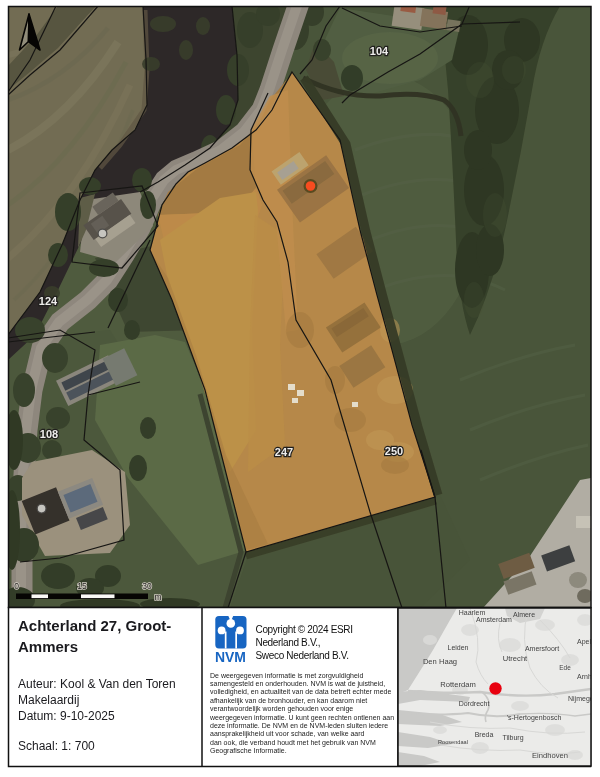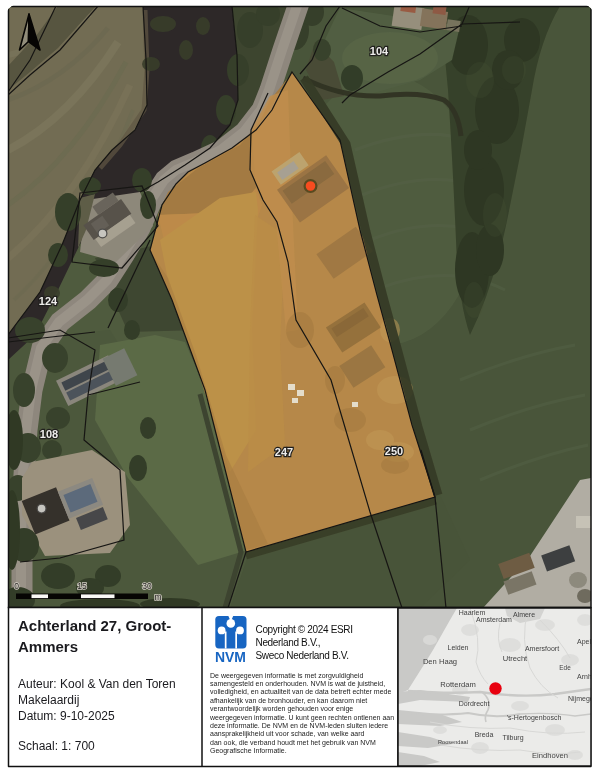--- a/index.html
+++ b/index.html
@@ -1,15 +1,15 @@
 <!DOCTYPE html>
 <html><head><meta charset="utf-8">
 <style>
 html,body{margin:0;padding:0;background:#ffffff;}
-.page{position:relative;width:600px;height:777px;overflow:hidden;font-family:"Liberation Sans",sans-serif;background:#fff;border-radius:30px;}
+.page{position:relative;width:600px;height:777px;overflow:hidden;font-family:"Liberation Sans",sans-serif;background:#fff;}
 svg{position:absolute;top:0;left:0;display:block}
 </style></head>
 <body>
 <div class="page">
 <svg width="600" height="777" viewBox="0 0 600 777">
 <defs>
 <clipPath id="mapclip">
           <rect x="8" y="6" width="583" height="602"></rect>
         </clipPath>
 <clipPath id="miniclip">

